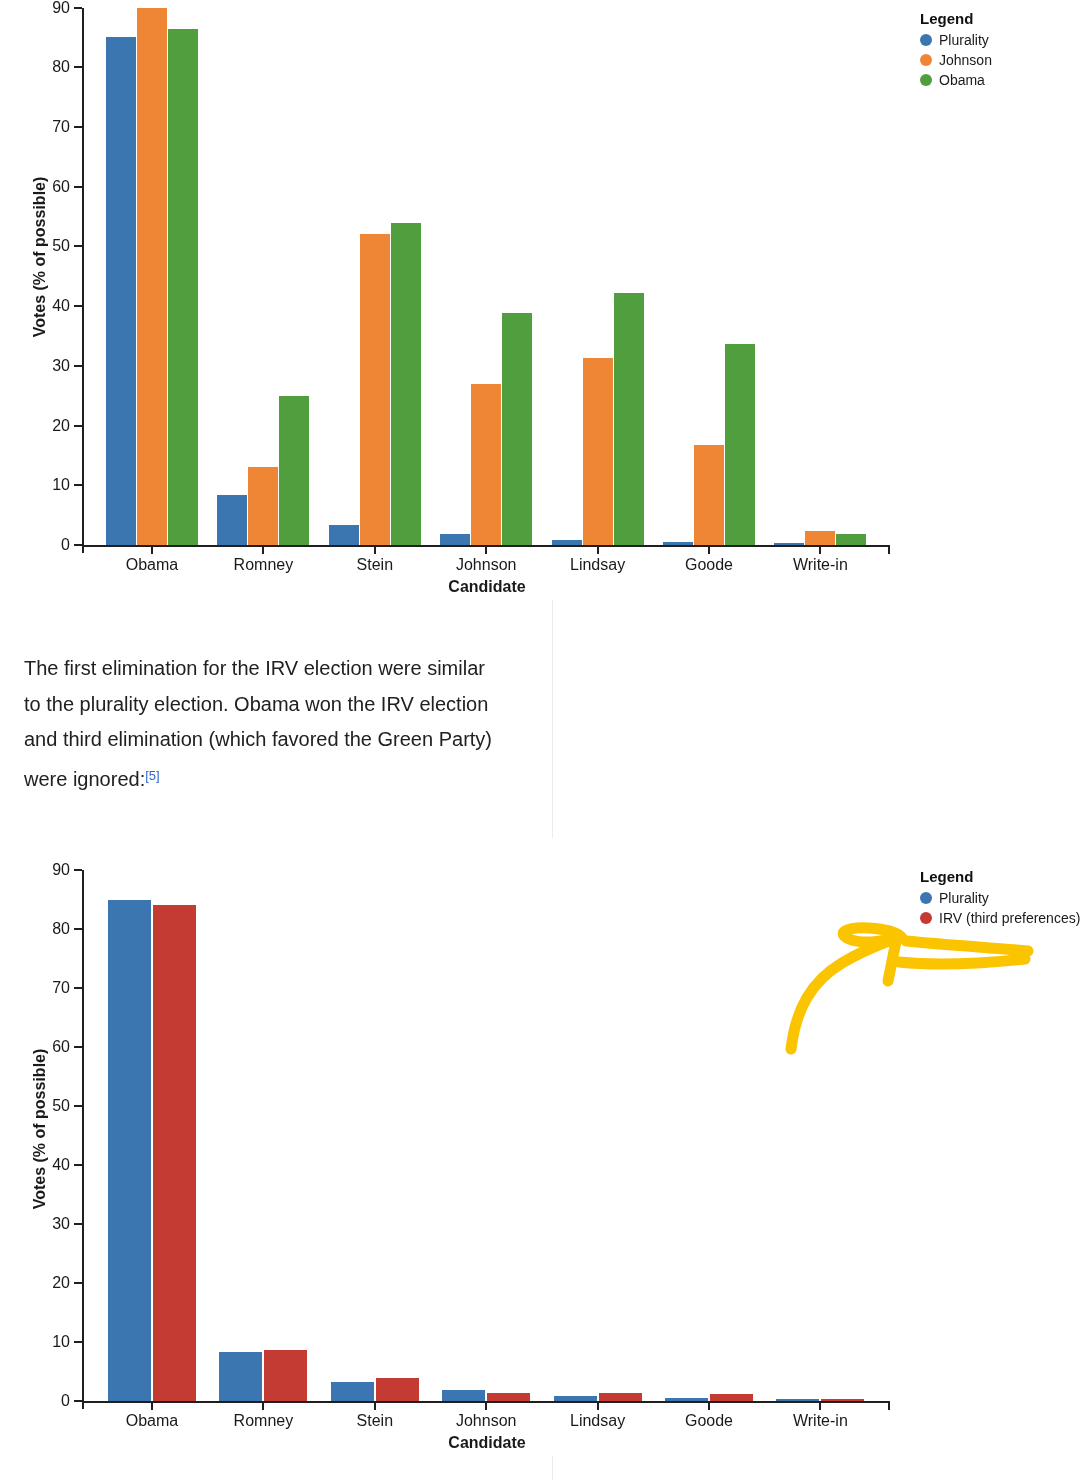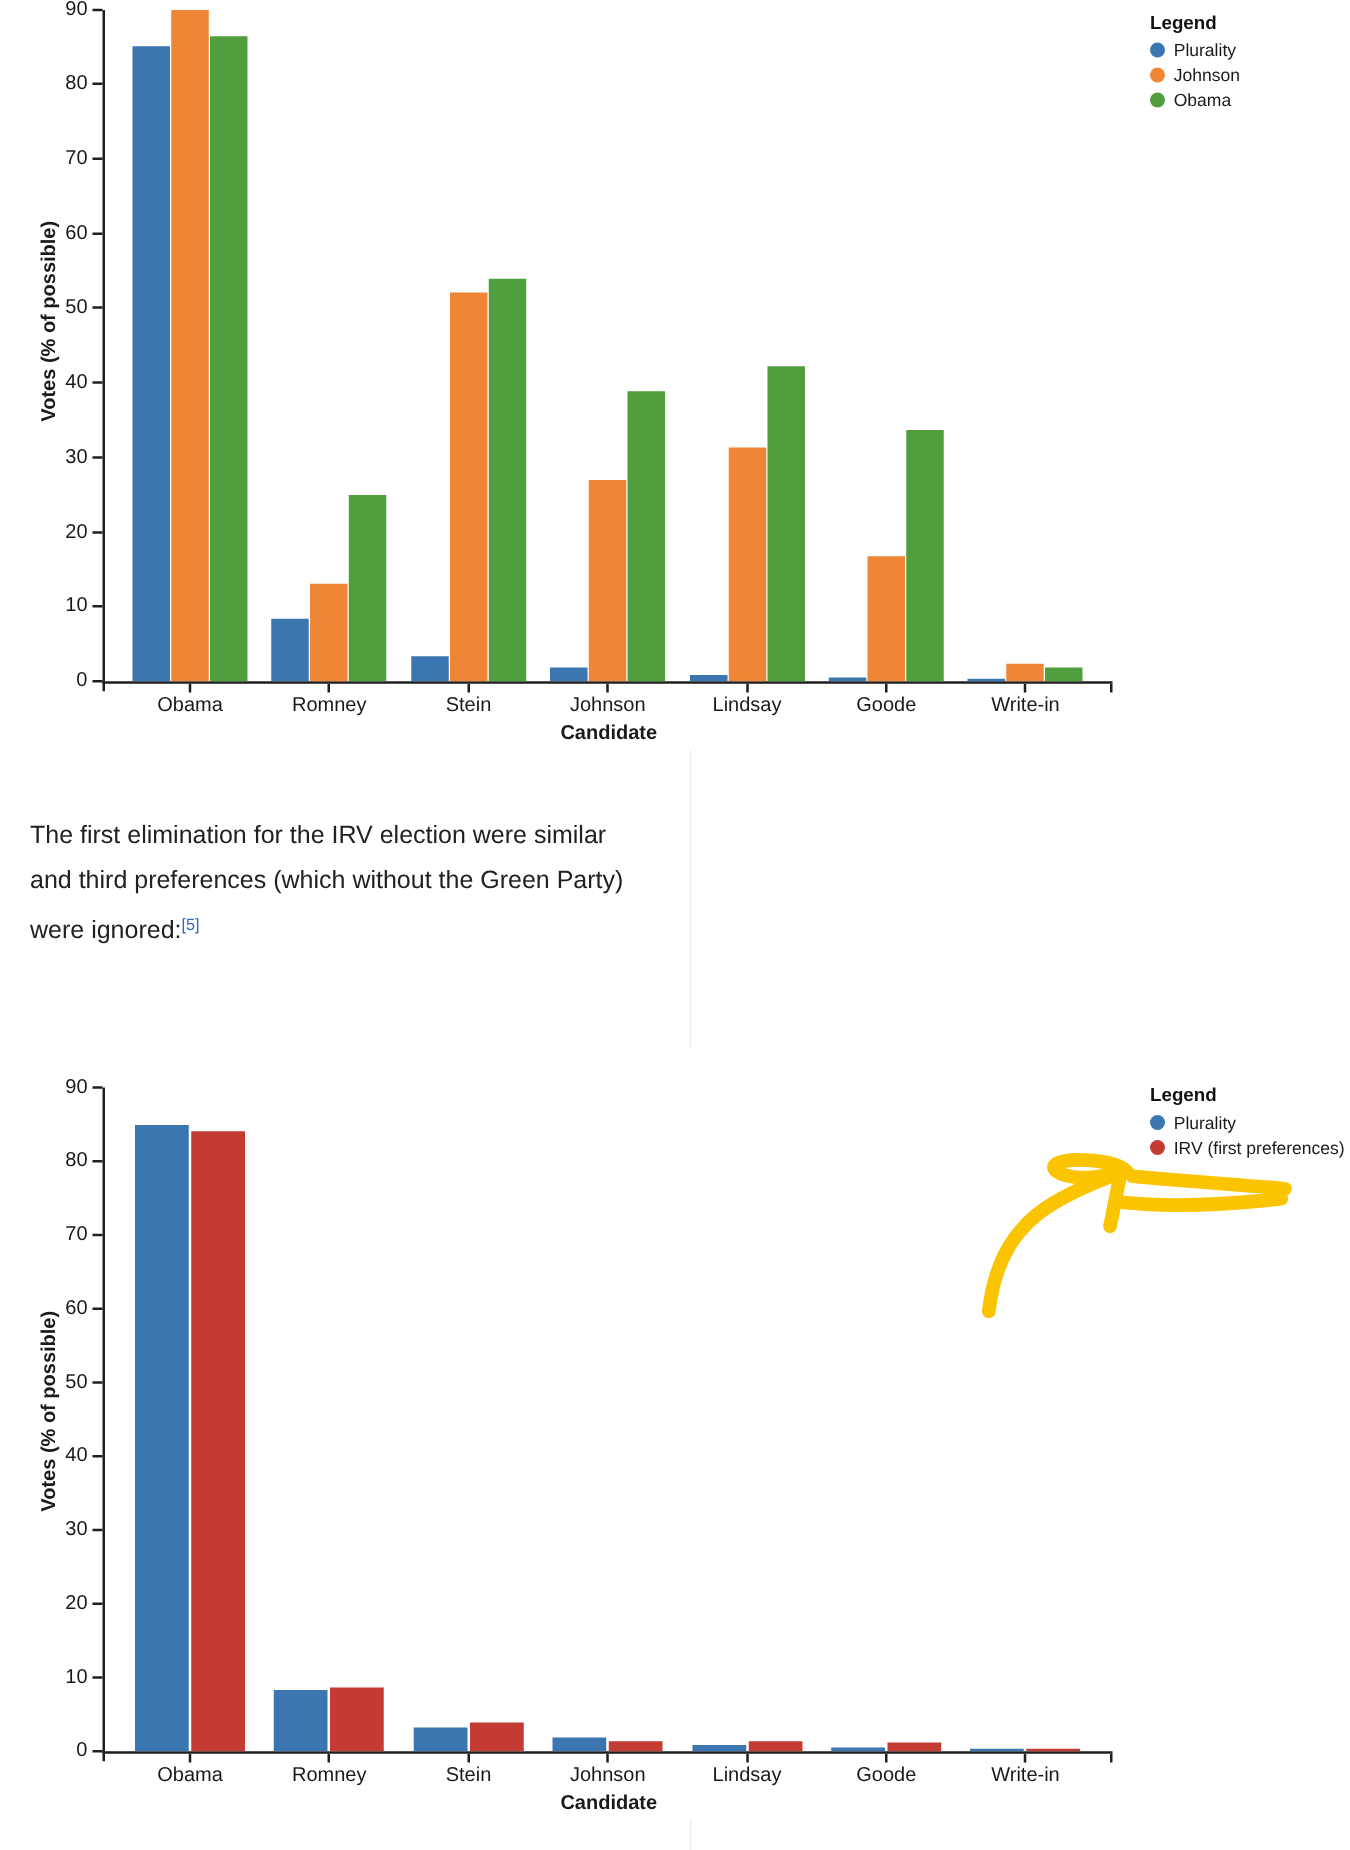--- a/index.html
+++ b/index.html
@@ -102,21 +102,22 @@
         </div>
         <div class="lrow">
           <div class="ldot" style="background: rgb(81, 158, 62);"></div>
           <div class="litem">Obama</div>
         </div>
       </div>
     </div>
 
   <div class="intro">
     <div>The first elimination for the IRV election were similar</div>
-    <div>and third preferences (which without the Green Party)</div>
+    <div>to the plurality election. Obama won the IRV election</div>
+    <div>and third elimination (which favored the Green Party)</div>
     <div>
       <span>were ignored:</span><a class="ref" id="reflink" style="color: rgb(51, 102, 204);">[5]</a>
     </div>
   </div>
 
   <div class="vdivider" style="left:552px;top:600px;height:238px;"></div>
   <div class="vdivider" style="left:552px;top:1456px;height:24px;"></div>
 
   <div id="chart2" class="chart">
       <div class="axisline" style="left: 82px; top: 870px; width: 2px; height: 539px;"></div>
@@ -173,21 +174,21 @@
       <div class="xlabel" style="left: 407px; top: 1434px;">Candidate</div>
       <div class="ylabel" style="left: 40px; top: 1129px;">Votes (% of possible)</div>
       <div class="legend" style="left: 920px; top: 868px;">
         <div class="ltitle">Legend</div>
         <div class="lrow">
           <div class="ldot" style="background: rgb(59, 118, 176);"></div>
           <div class="litem">Plurality</div>
         </div>
         <div class="lrow">
           <div class="ldot" style="background: rgb(196, 59, 51);"></div>
-          <div class="litem">IRV (first preferences)</div>
+          <div class="litem">IRV (third preferences)</div>
         </div>
       </div>
     </div>
 
   <svg id="arrow" width="1080" height="1480" viewBox="0 0 1080 1480">
     <g fill="none" stroke-width="11" stroke-linecap="round">
       <path d="M791 1049 C796 1008 812 981 842 963 C860 952 878 945 891 940" stroke="#fbc400"></path>
       <path d="M902 938 C895 928 856 925 845 931 C838 936 852 943 872 942 C882 941 893 939 900 936" stroke="#fbc400"></path>
       <path d="M897 937 C894 950 891 967 888 981" stroke="#fbc400"></path>
       <path d="M906 941 C948 945 995 948 1028 951" stroke="#fbc400"></path>

